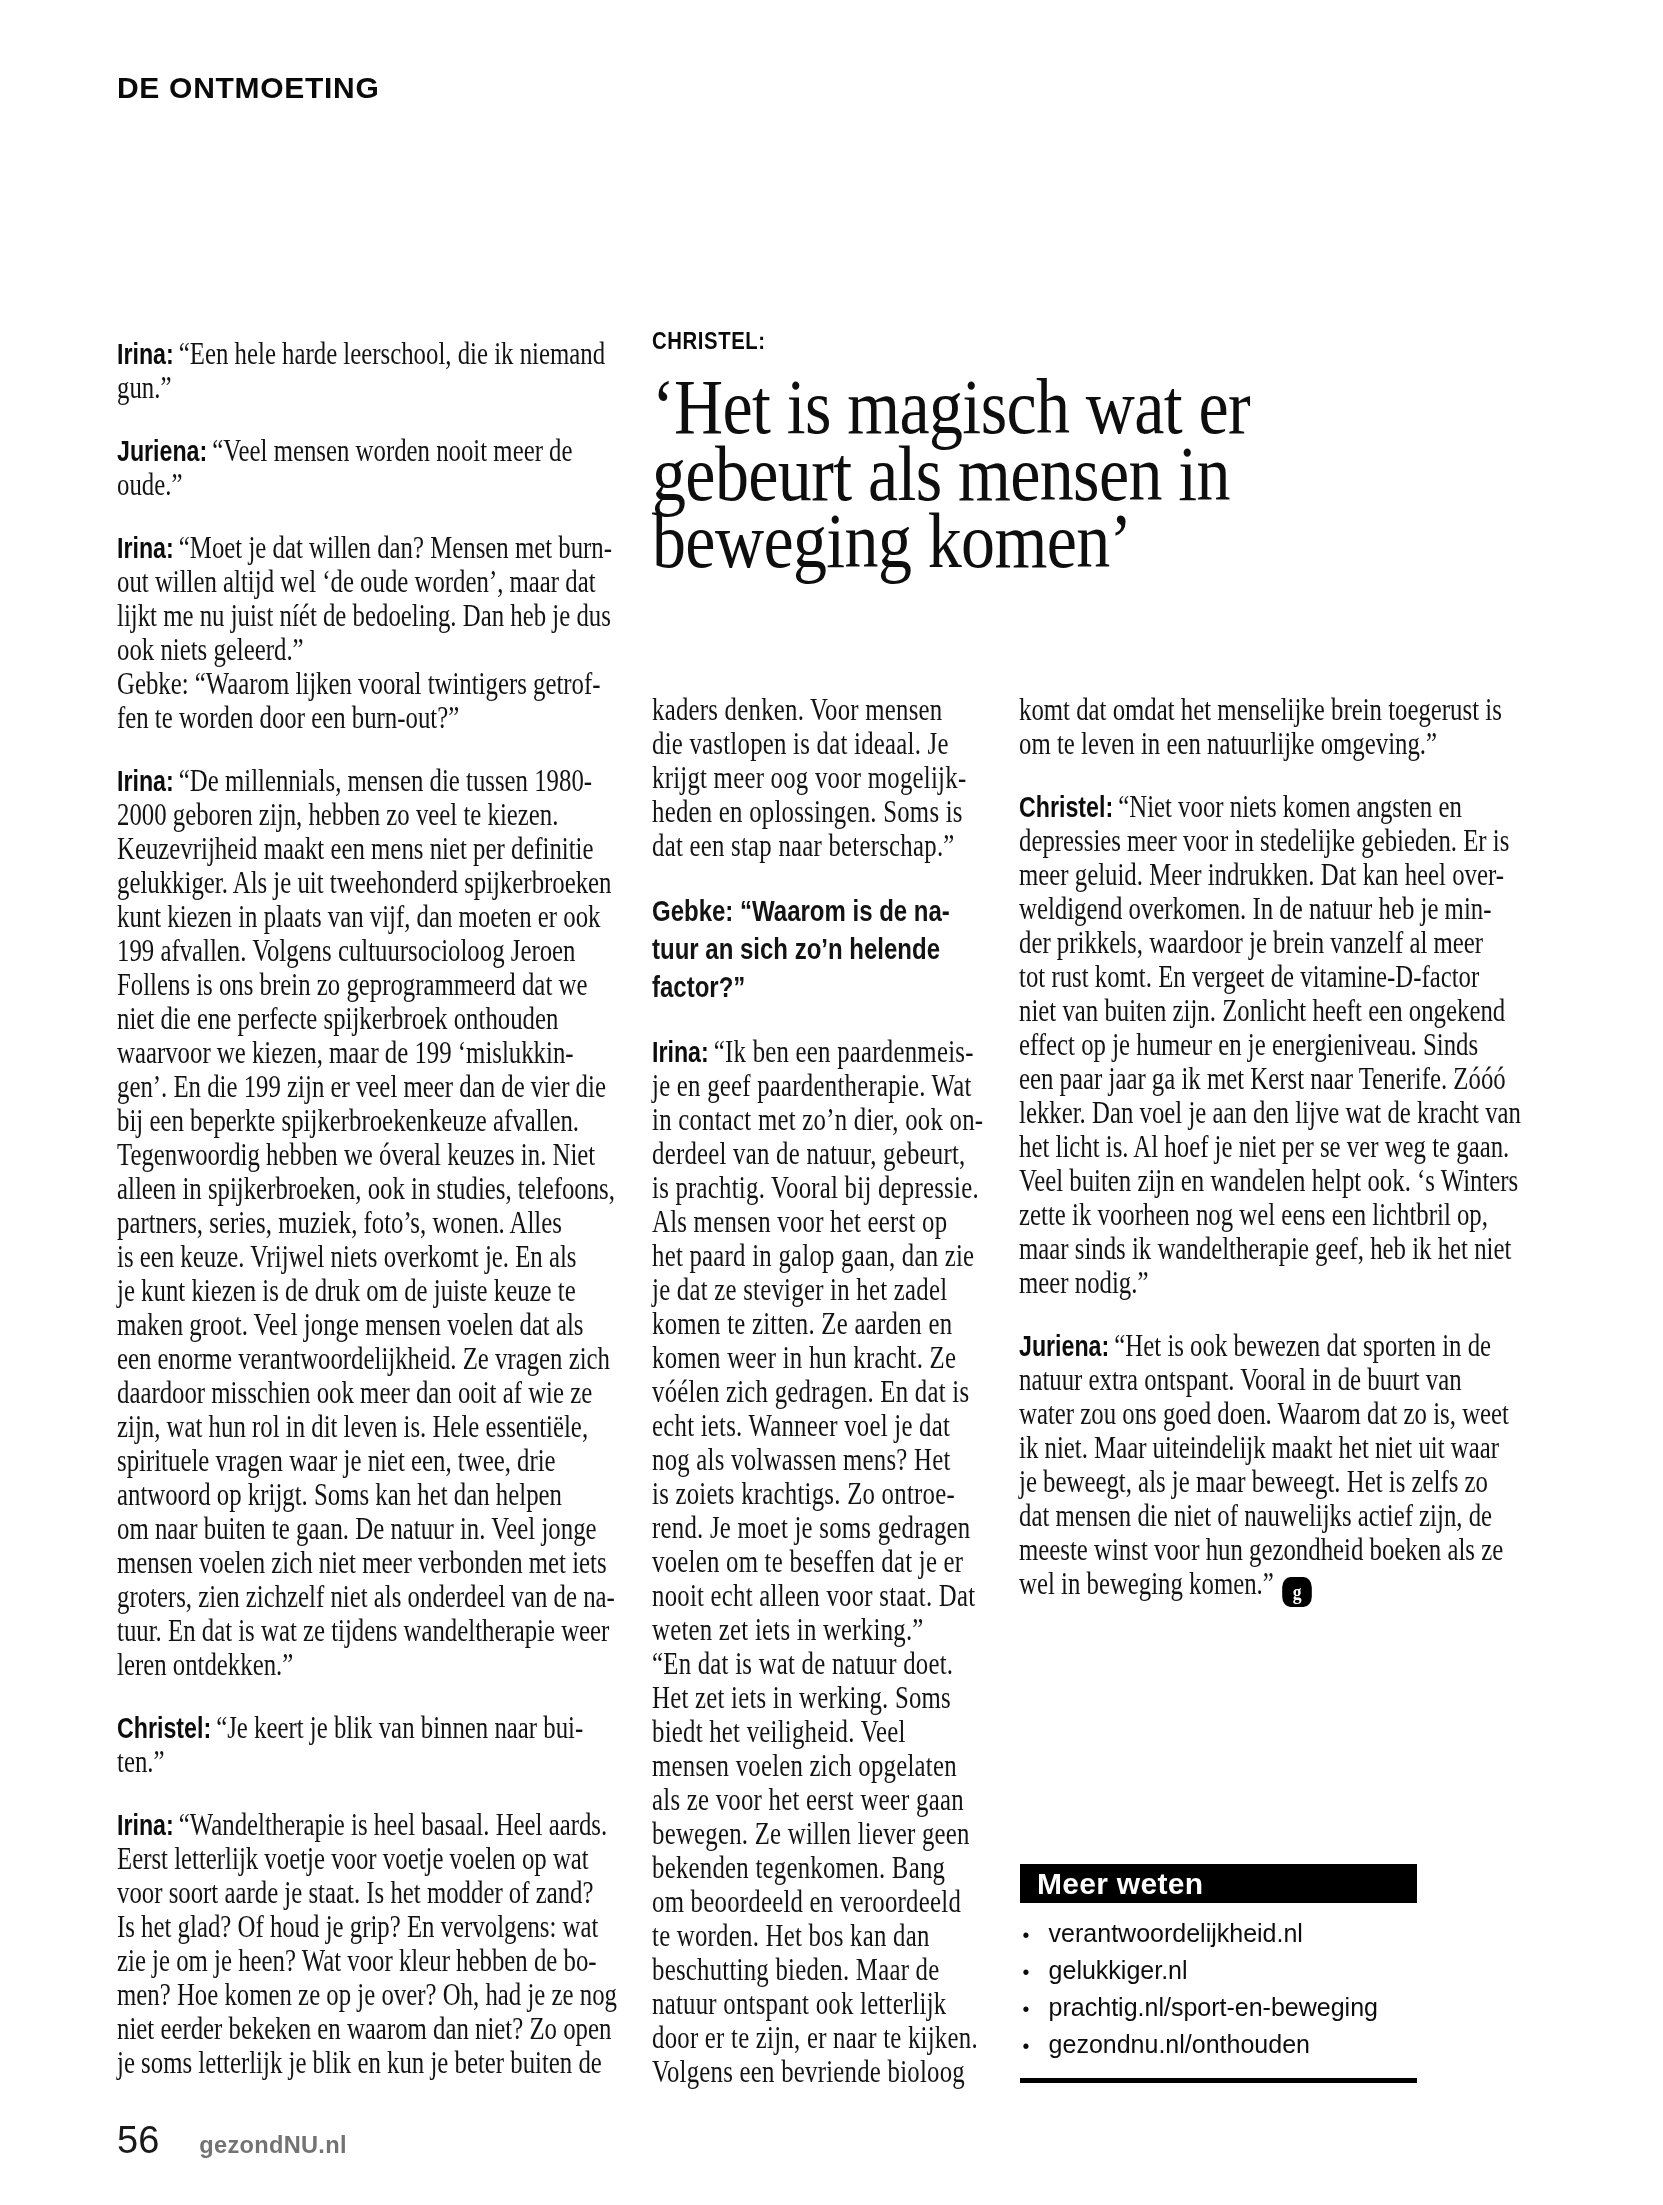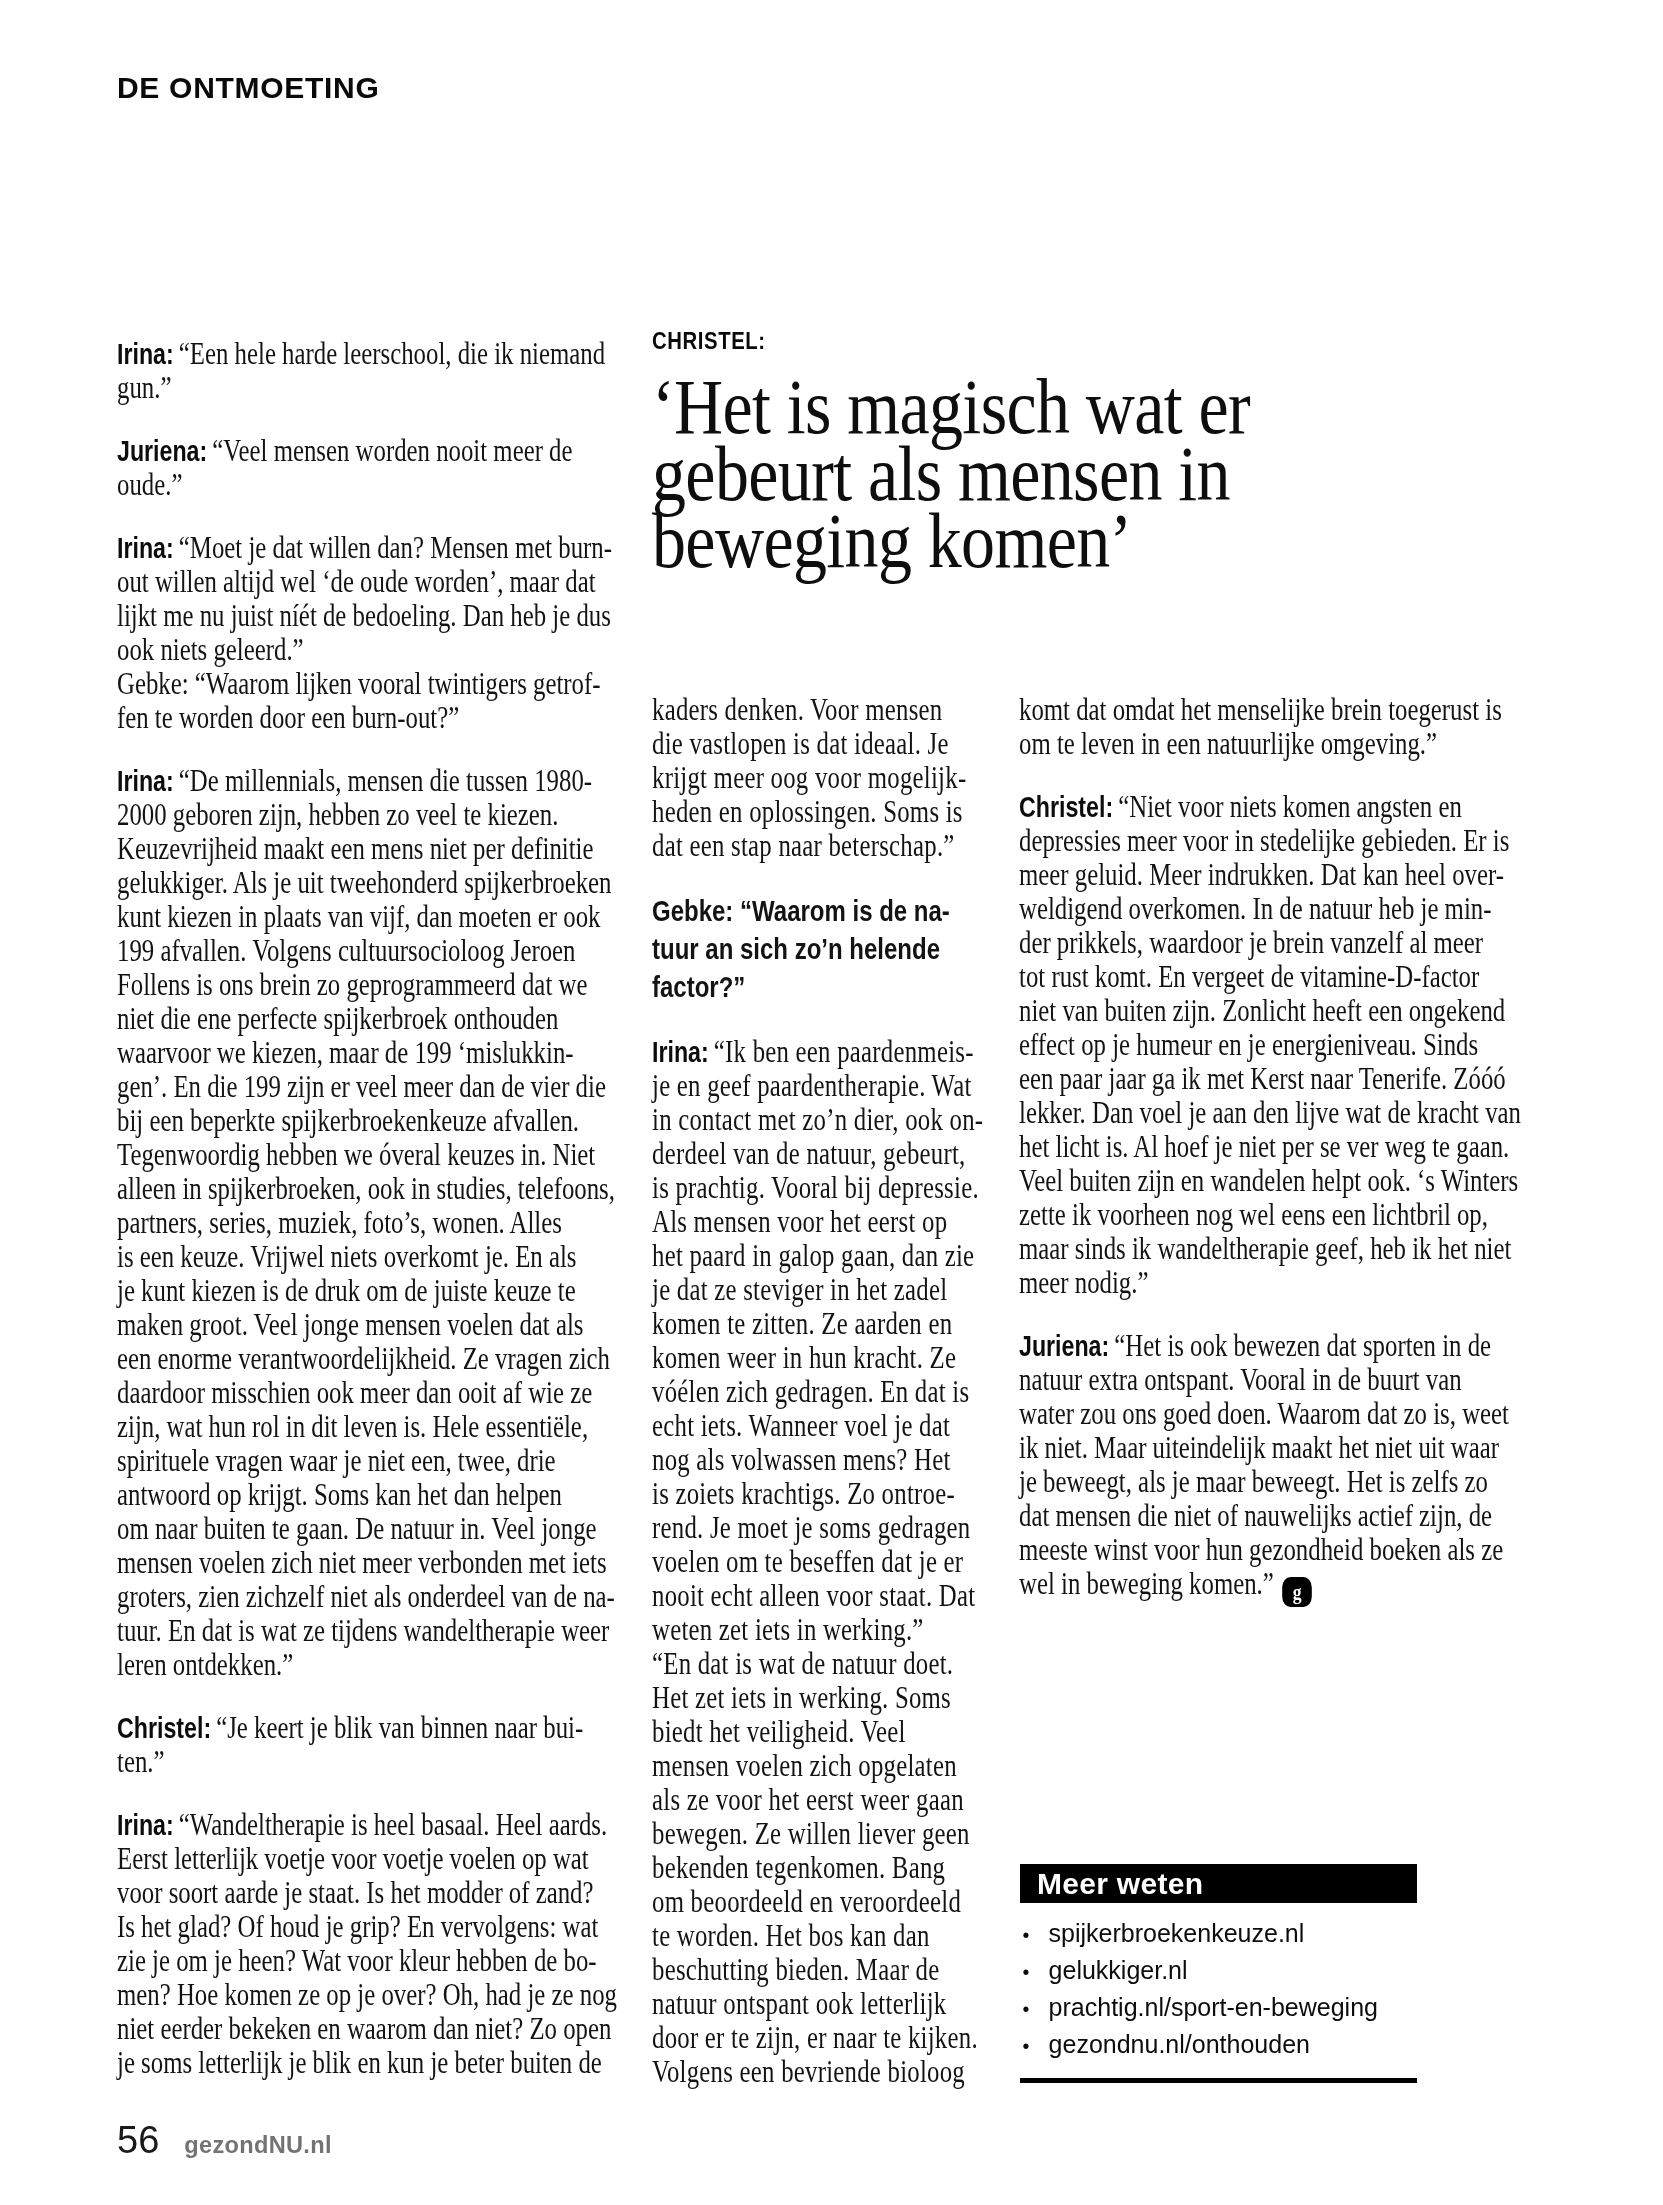--- a/index.html
+++ b/index.html
@@ -40,21 +40,21 @@
   .morebox{position:absolute;left:1020px;top:1864px;width:397px;}
   .morebox-title{background:#000;color:#fff;height:39px;padding-left:17px;
                  font:700 30px/39px "Liberation Sans",sans-serif;letter-spacing:0.3px;}
   .morebox-list{margin:13px 0 0;padding:0;list-style:none;
                 font:400 25px/35px "Liberation Sans",sans-serif;color:#0c0c0c;}
   .morebox-list li{display:flex;align-items:baseline;}
   .dot{width:26px;padding-left:2.6px;font-size:19.6px;}
   .morebox-rule{margin-top:14.4px;border-top:5.9px solid #000;}
 
   
-  .footer{position:absolute;left:117px;top:2121px;display:flex;align-items:baseline;gap:25px;}
+  .footer{position:absolute;left:117px;top:2121px;display:flex;align-items:baseline;gap:40px;}
   .pagenum{font:400 38px/1 "Liberation Sans",sans-serif;color:#1a1a1a;}
   .brand{font:700 23.6px/1 "Liberation Sans",sans-serif;letter-spacing:0.3px;color:#737373;}
 </style>
 </head>
 <body>
 
 <div class="page">
 
   <div class="kicker">DE ONTMOETING</div>
 
@@ -181,21 +181,21 @@
 dat mensen die niet of nauwelijks actief zijn, de
 meeste winst voor hun gezondheid boeken als ze
 wel in beweging komen.”</span><span class="endmark">g</span></p>
     </div>
 
   <aside class="morebox">
     <div class="morebox-title">Meer weten</div>
     <ul class="morebox-list" id="morebox-list">
         <li>
           <span class="dot">•</span>
-          <span class="link-label">spijkerbroekenkeuze.nl</span>
+          <span class="link-label">verantwoordelijkheid.nl</span>
         </li>
         <li>
           <span class="dot">•</span>
           <span class="link-label">gelukkiger.nl</span>
         </li>
         <li>
           <span class="dot">•</span>
           <span class="link-label">prachtig.nl/sport-en-beweging</span>
         </li>
         <li>

